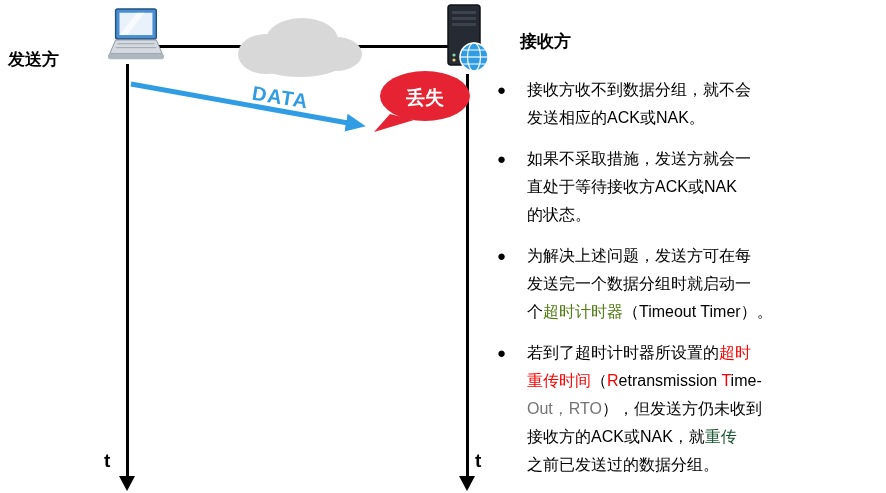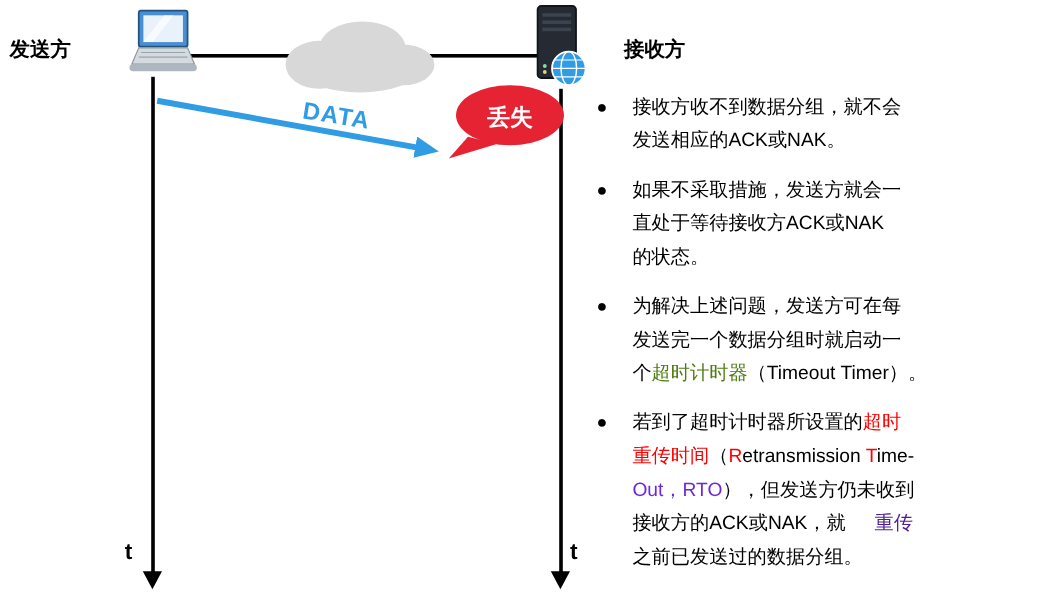--- a/index.html
+++ b/index.html
@@ -48,21 +48,21 @@
 
   <svg class="laptop-svg" width="62" height="62" viewBox="0 0 64 60">
     <rect x="12" y="1" width="42" height="31" rx="2" fill="#4a8fd3" stroke="#23527c" stroke-width="1.5"></rect>
     <rect x="16" y="5" width="34" height="23" fill="#e9f2fb"></rect>
     <polygon points="16,28 34,5 42,5 24,28" fill="#ffffff" opacity="0.65"></polygon>
     <polygon points="12,33 54,33 60,47 6,47" fill="#d4dae0" stroke="#8d979f" stroke-width="1"></polygon>
     <line x1="14" y1="37" x2="52" y2="37" stroke="#9aa4ac" stroke-width="1"></line>
     <line x1="12" y1="41" x2="54" y2="41" stroke="#9aa4ac" stroke-width="1"></line>
     <rect x="4" y="47" width="58" height="6" rx="3" fill="#aeb7bf"></rect>
   </svg>
-  <div class="top-label" style="left:8px; top:30px;">发送方</div>
+  <div class="top-label" style="left:8px; top:48px;">发送方</div>
 
   <svg class="cloud-svg" width="140" height="72" viewBox="0 0 140 72">
     <ellipse cx="36" cy="44" rx="28" ry="20" fill="#d8d8d8"></ellipse>
     <ellipse cx="72" cy="30" rx="36" ry="22" fill="#d8d8d8"></ellipse>
     <ellipse cx="106" cy="44" rx="26" ry="17" fill="#d8d8d8"></ellipse>
     <ellipse cx="70" cy="50" rx="46" ry="17" fill="#d8d8d8"></ellipse>
   </svg>
 
   <svg class="server-svg" width="54" height="70" viewBox="0 0 54 70">
     <rect x="10" y="2" width="32" height="60" rx="3" fill="#262b33" stroke="#11141a" stroke-width="1.5"></rect>
@@ -117,19 +117,19 @@
     <div class="note">
       <span class="note-marker">●</span>
       <div class="note-text"><span>为解决上述问题，发送方可在每
 发送完一个数据分组时就启动一
 个</span><span style="color: #4d7c0f;">超时计时器</span><span>（Timeout Timer）。</span></div>
     </div>
     <div class="note">
       <span class="note-marker">●</span>
       <div class="note-text"><span>若到了超时计时器所设置的</span><span style="color: rgb(255, 0, 0);">超时
 重传时间</span><span>（</span><span style="color: rgb(255, 0, 0);">R</span><span>etransmission </span><span style="color: rgb(255, 0, 0);">T</span><span>ime-
-</span><span style="color: #6d28d9;">Out，RTO</span><span>），但发送方仍未收到
-接收方的ACK或NAK，就</span><span style="color: #4c1d95; margin-left: 24px;">重传</span><span>
+</span><span style="color: #737373;">Out，RTO</span><span>），但发送方仍未收到
+接收方的ACK或NAK，就</span><span style="color: #14532d;">重传</span><span>
 之前已发送过的数据分组。</span></div>
     </div>
   </div>
 
 </div>
 
 </body></html>

